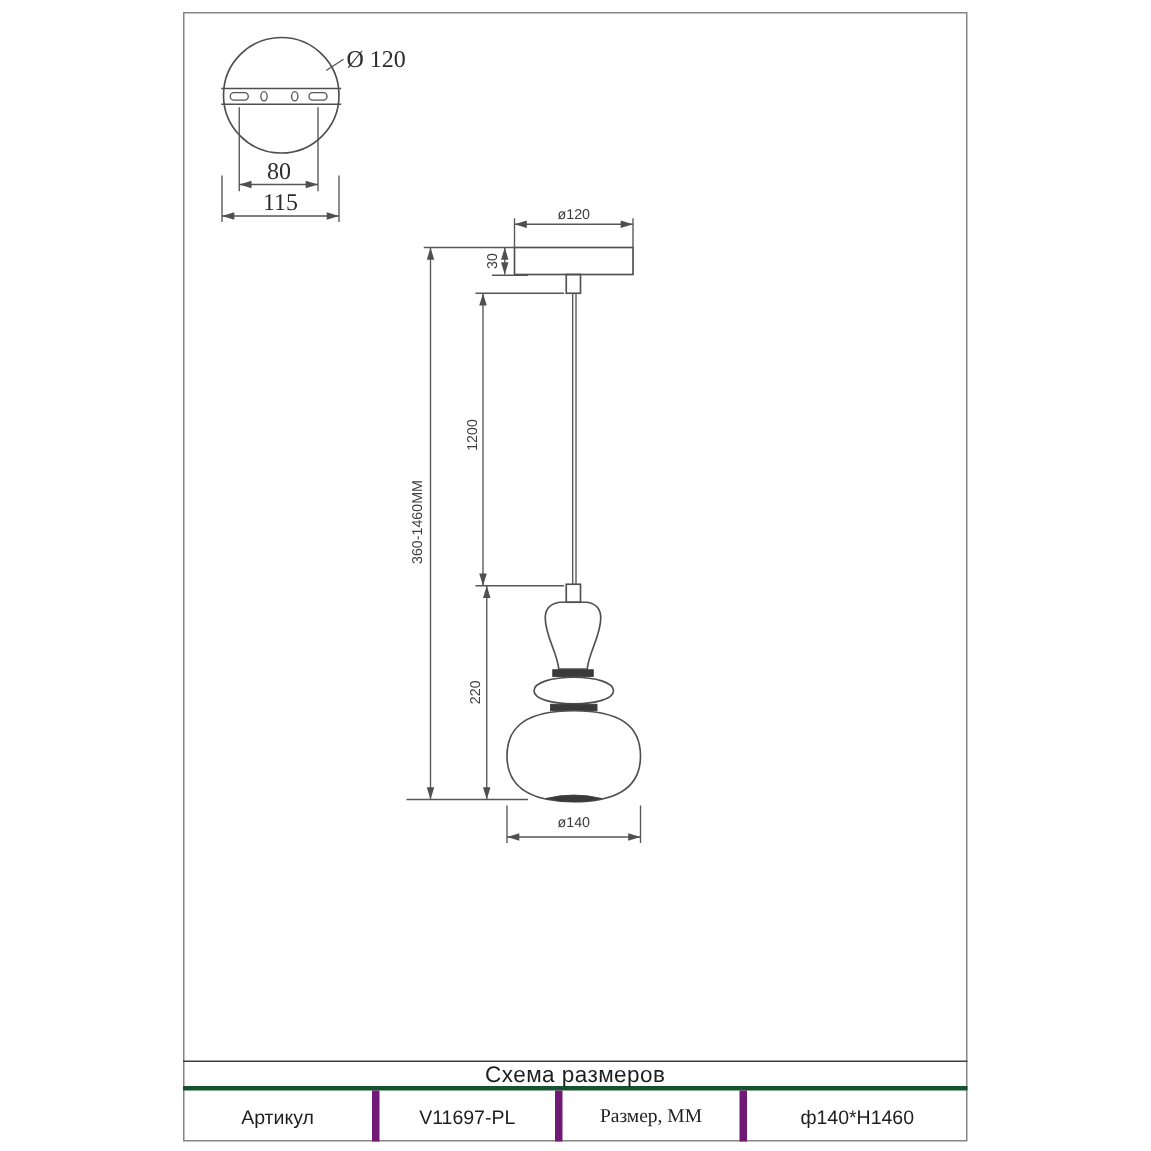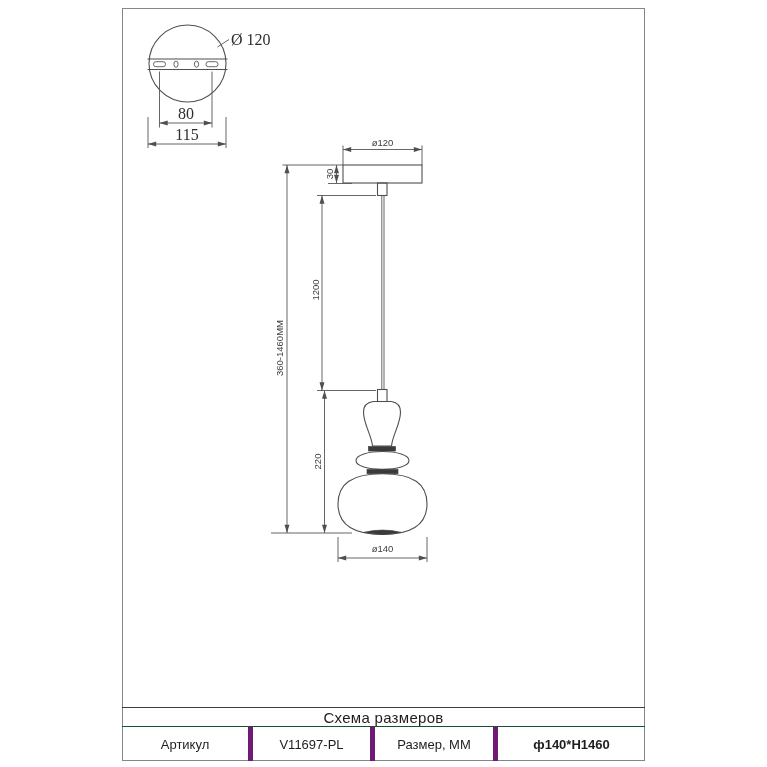--- a/index.html
+++ b/index.html
@@ -9,26 +9,26 @@
 
   svg.drawing{position:absolute;left:0;top:0;width:767px;height:767px;}
 
   .ln{stroke:#4f4f4f;stroke-width:1.1;fill:none;}
   .thin{stroke:#565656;stroke-width:0.9;fill:none;}
   .dk{fill:#3a3a3a;stroke:#3a3a3a;stroke-width:0.6;}
   .txt-s{font-family:"Liberation Sans",sans-serif;font-size:9.5px;fill:#3c3c3c;}
   .txt-serif{font-family:"Liberation Serif",serif;font-size:16px;fill:#2d2d2d;}
 
   .spec-table{position:absolute;left:122px;top:707px;width:523px;height:54px;box-sizing:border-box;color:#1e1e1e;}
-  .spec-header{box-sizing:border-box;height:20px;border-top:1px solid #3c3c3c;border-bottom:1px solid #14532d;
+  .spec-header{box-sizing:border-box;height:20px;border-top:1px solid #3c3c3c;border-bottom:3px solid #14532d;
     display:flex;align-items:center;justify-content:center;font-size:15px;letter-spacing:0.3px;}
   .spec-row{display:flex;height:34px;box-sizing:border-box;}
   .spec-cell{box-sizing:border-box;display:flex;align-items:center;justify-content:center;font-size:13px;}
   .spec-cell + .spec-cell{border-left:5px solid #701a75;}
-  .c1{width:126px;} .c2{width:122px;} .c3{width:123px;} .c4{width:152px;font-weight:bold;}
+  .c1{width:126px;} .c2{width:122px;} .c3{width:123px;font-family:Liberation Serif, serif;} .c4{width:152px;}
 </style>
 </head>
 <body>
 
 <div class="frame"></div>
 
 <svg class="drawing" viewBox="0 0 767 767">
   <defs>
     <marker id="arr" markerWidth="9.5" markerHeight="7" refX="9" refY="3.5" orient="auto-start-reverse" markerUnits="userSpaceOnUse">
       <path d="M0.8,1 L9,3.5 L0.8,6 Z" fill="#4f4f4f"></path>

